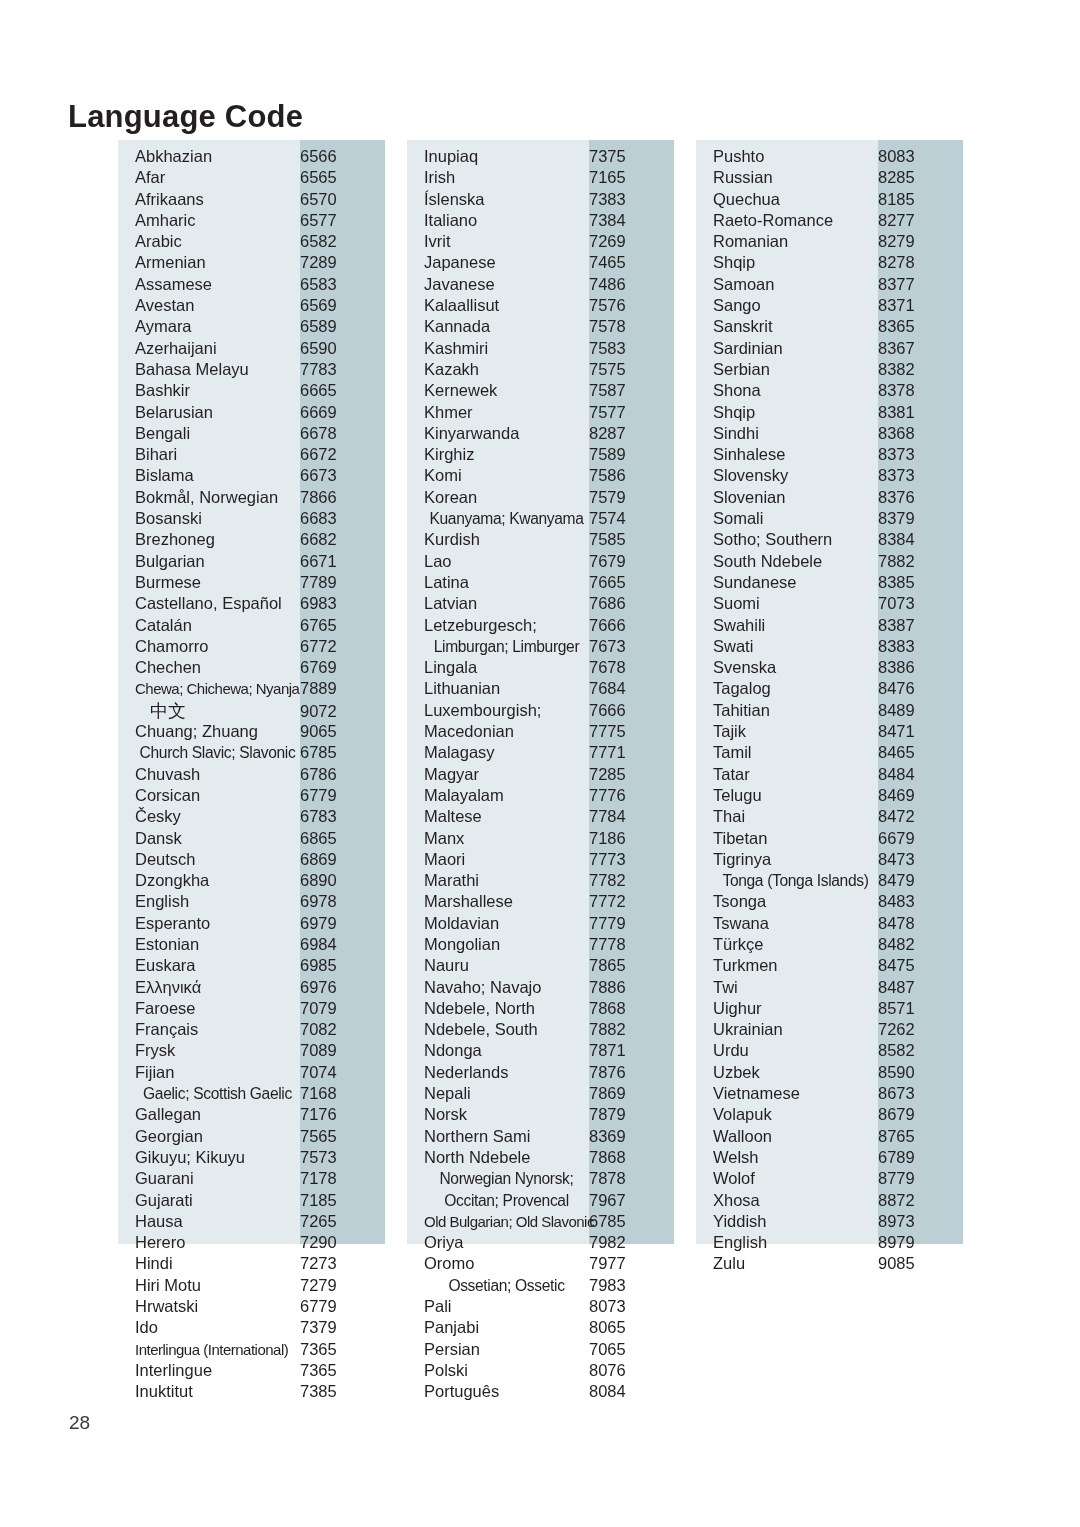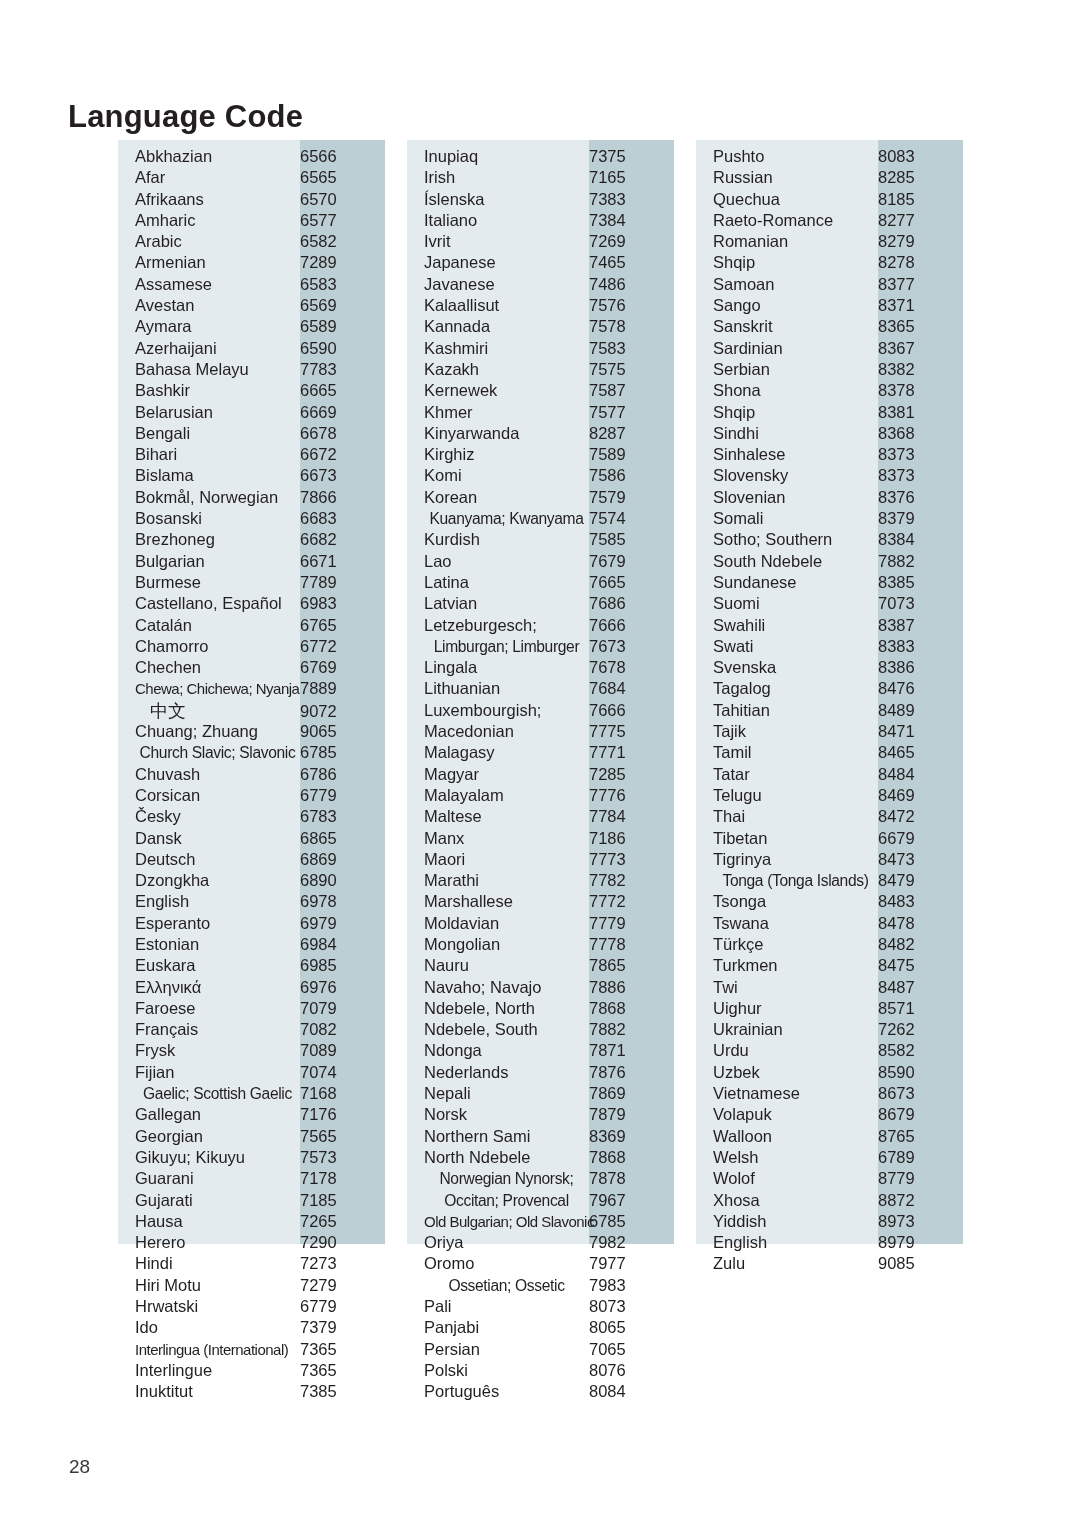--- a/index.html
+++ b/index.html
@@ -110,21 +110,21 @@
   .cjk .lang-name {
     font-size: 18px;
     font-family: "DejaVu Sans", sans-serif;
     padding-left: 32px;
   }
 
   
   .page-number {
     position: absolute;
     left: 69px;
-    top: 1456px;
+    top: 1412px;
     font-size: 19px;
     color: #3a3a3a;
     text-align: right;
   }
 </style>
 </head>
 <body>
 
 <div class="page">
 

